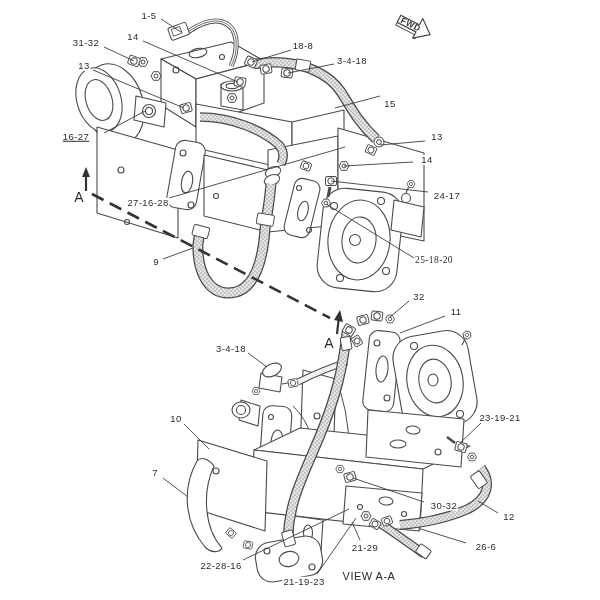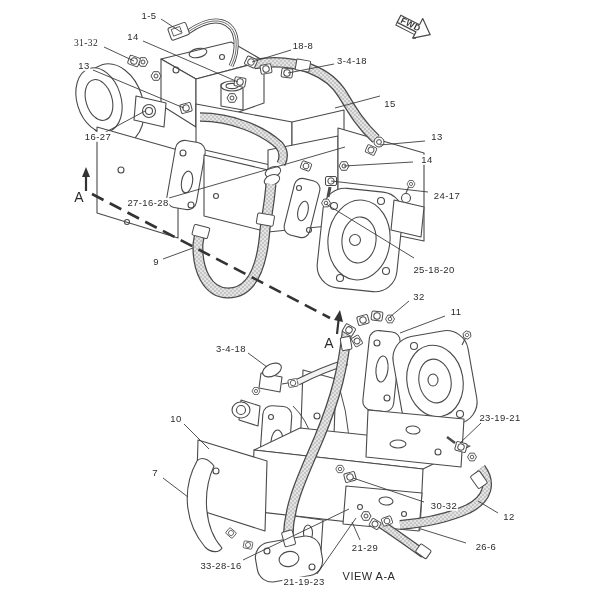--- a/index.html
+++ b/index.html
@@ -297,43 +297,43 @@
         <line x1="466" y1="543" x2="421" y2="529" class="leader"></line>
         <line x1="360" y1="540" x2="352" y2="522" class="leader"></line>
         <line x1="243" y1="560" x2="349" y2="509" class="leader"></line>
         <line x1="317" y1="574" x2="356" y2="518" class="leader"></line>
       </g>
 </svg>
 
 <div id="label-layer">
       <div class="callout" style="left: 149px; top: 16px;">1-5</div>
       <div class="callout" style="left: 133px; top: 37px;">14</div>
-      <div class="callout" style="left: 86px; top: 43px; font-family: Liberation Serif, serif;">31-32</div>
+      <div class="callout" style="left: 86px; top: 43px;">31-32</div>
       <div class="callout" style="left: 84px; top: 66px;">13</div>
-      <div class="callout" style="left: 98px; top: 137px;">16-27</div>
+      <div class="callout" style="left: 76px; top: 137px; text-decoration: underline;">16-27</div>
       <div class="callout" style="left: 303px; top: 46px;">18-8</div>
       <div class="callout" style="left: 352px; top: 61px;">3-4-18</div>
       <div class="callout" style="left: 390px; top: 104px;">15</div>
       <div class="callout" style="left: 437px; top: 137px;">13</div>
       <div class="callout" style="left: 427px; top: 160px;">14</div>
       <div class="callout" style="left: 447px; top: 196px;">24-17</div>
-      <div class="callout" style="left: 434px; top: 270px;">25-18-20</div>
+      <div class="callout" style="left: 434px; top: 260px; font-family: Liberation Serif, serif;">25-18-20</div>
       <div class="callout" style="left: 148px; top: 203px;">27-16-28</div>
       <div class="callout" style="left: 156px; top: 262px;">9</div>
       <div class="callout" style="left: 419px; top: 297px;">32</div>
       <div class="callout" style="left: 456px; top: 312px;">11</div>
       <div class="callout" style="left: 231px; top: 349px;">3-4-18</div>
       <div class="callout" style="left: 176px; top: 419px;">10</div>
       <div class="callout" style="left: 155px; top: 473px;">7</div>
       <div class="callout" style="left: 500px; top: 418px;">23-19-21</div>
       <div class="callout" style="left: 444px; top: 506px;">30-32</div>
       <div class="callout" style="left: 509px; top: 517px;">12</div>
       <div class="callout" style="left: 486px; top: 547px;">26-6</div>
       <div class="callout" style="left: 365px; top: 548px;">21-29</div>
-      <div class="callout" style="left: 221px; top: 566px;">33-28-16</div>
+      <div class="callout" style="left: 221px; top: 566px;">22-28-16</div>
       <div class="callout" style="left: 304px; top: 582px;">21-19-23</div>
     </div>
 
 <div class="section-a" style="left:79px;top:197px;">A</div>
 <div class="section-a" style="left:329px;top:343px;">A</div>
 
 <div id="view-label">VIEW A-A</div>
 
 </div>
 

